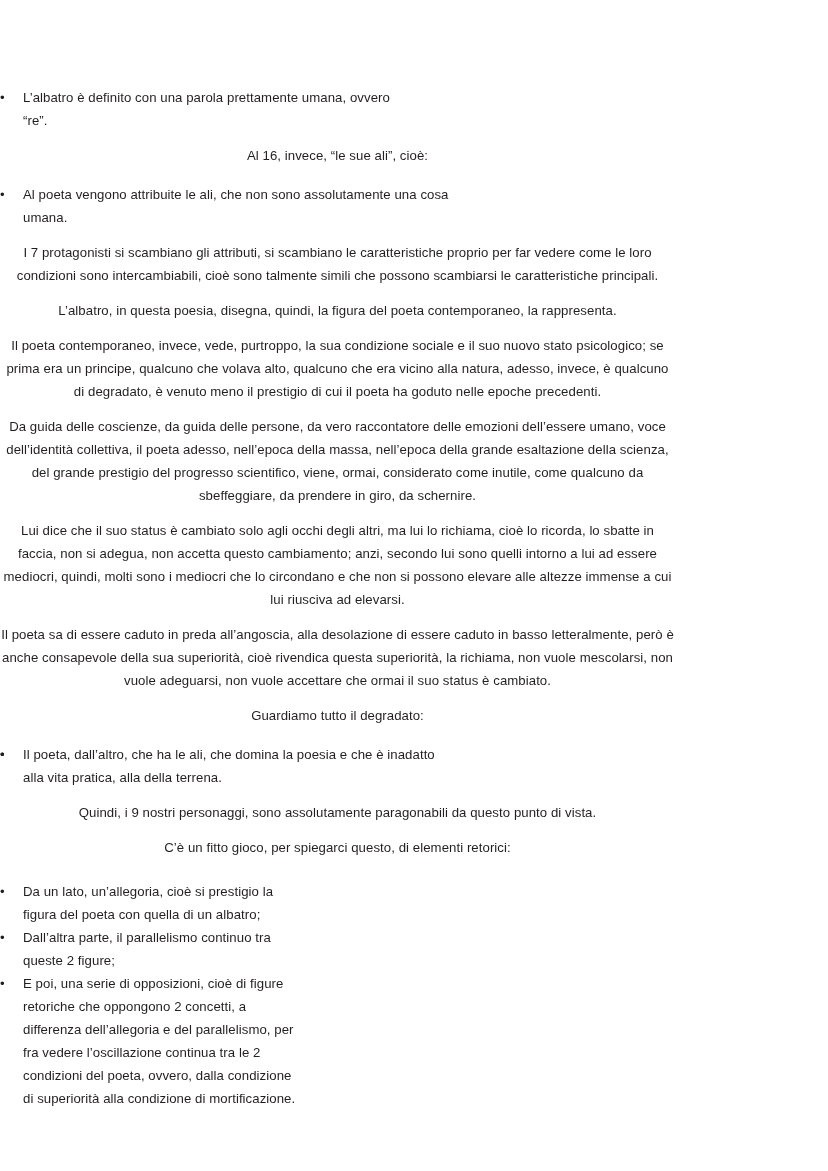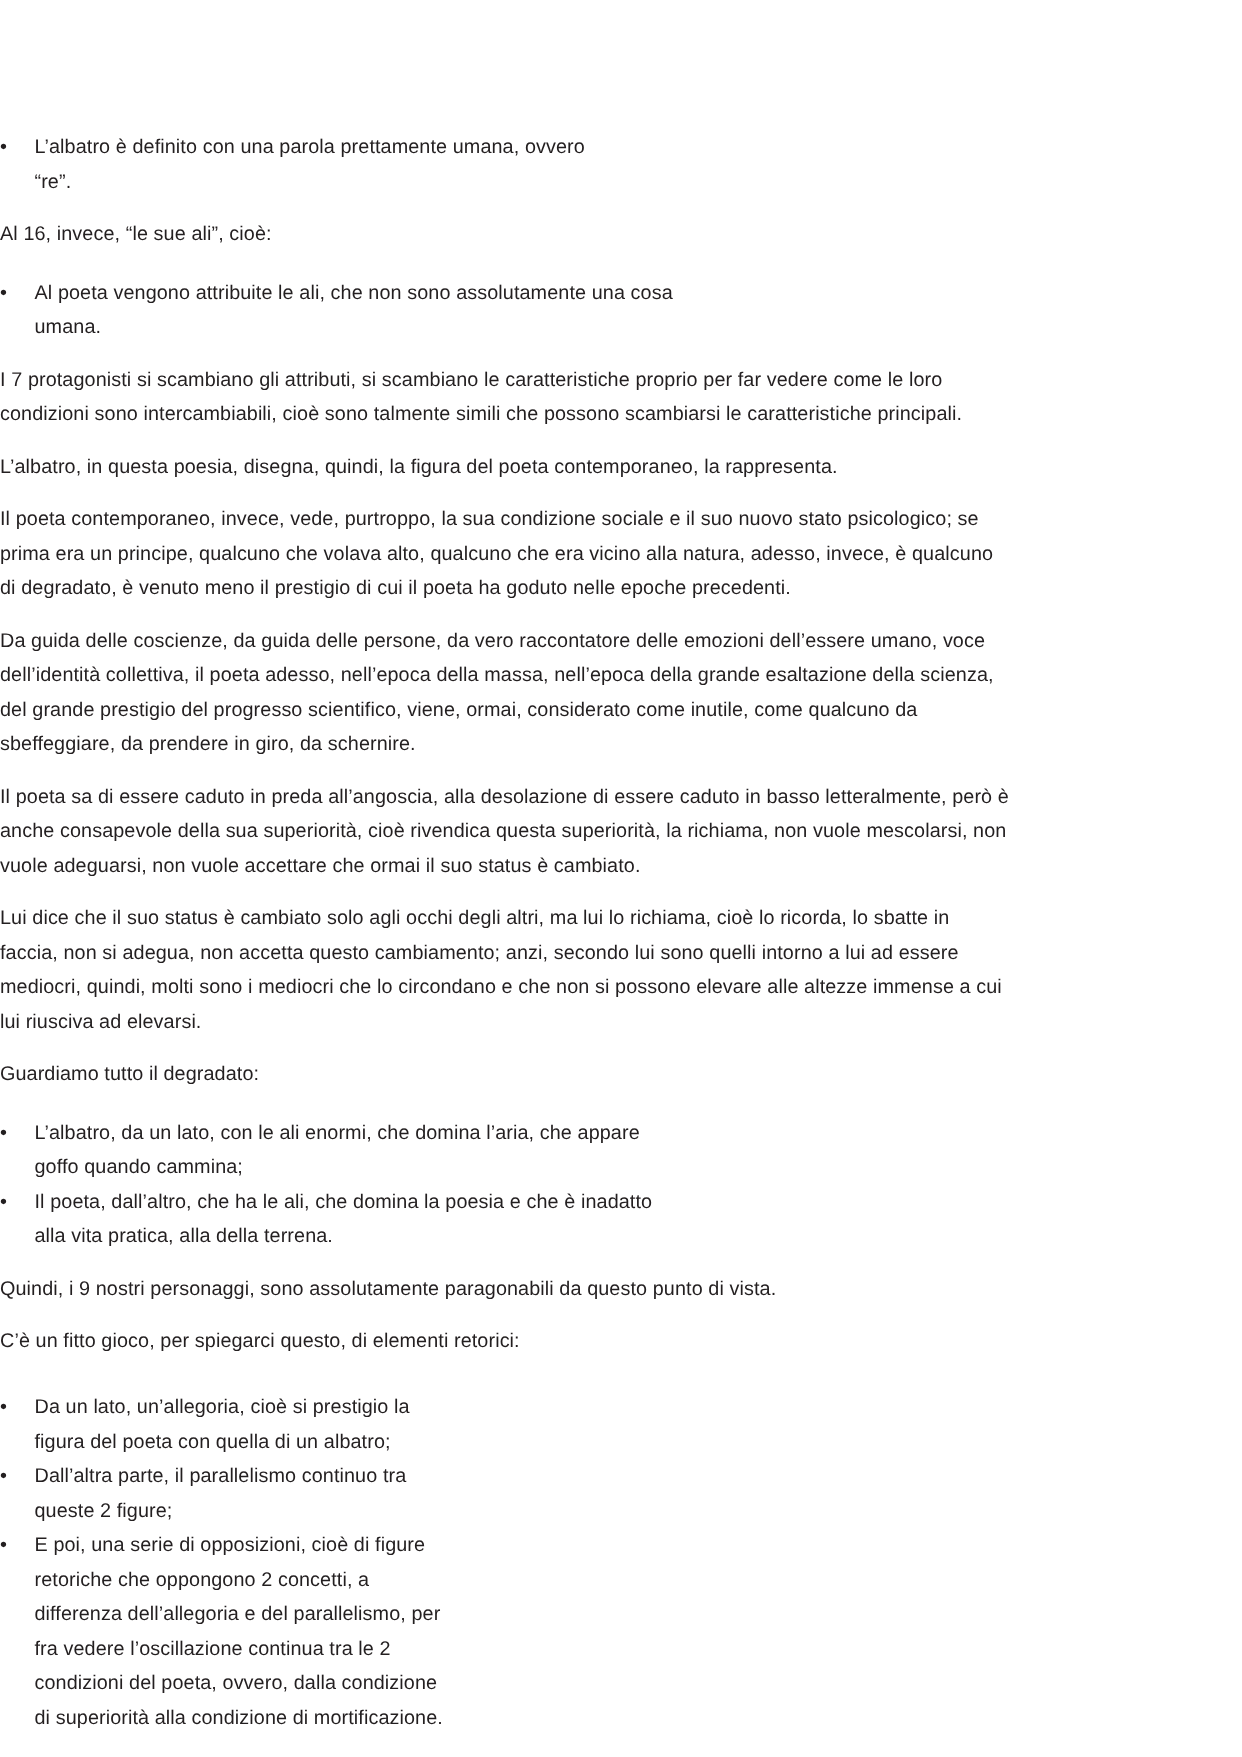--- a/index.html
+++ b/index.html
@@ -32,20 +32,21 @@
     width: 828px;
   }
 
   p.para {
     margin: 0 0 12px 0;
     padding: 0;
     font-size: 13.2px;
     line-height: 23px;
     color: #231f20;
     letter-spacing: 0.005em;
+    text-align: center;
   }
 
   
   .col-body {
     margin-left: 77px;
     width: 675px;
   }
 
   
 
@@ -126,32 +127,31 @@
     <div class="gap-after-list"></div>
 
     <p class="para col-body">I 7 protagonisti si scambiano gli attributi, si scambiano le caratteristiche proprio per far vedere come le loro condizioni sono intercambiabili, cioè sono talmente simili che possono scambiarsi le caratteristiche principali.</p>
 
     <p class="para col-body">L’albatro, in questa poesia, disegna, quindi, la figura del poeta contemporaneo, la rappresenta.</p>
 
     <p class="para col-body">Il poeta contemporaneo, invece, vede, purtroppo, la sua condizione sociale e il suo nuovo stato psicologico; se prima era un principe, qualcuno che volava alto, qualcuno che era vicino alla natura, adesso, invece, è qualcuno di degradato, è venuto meno il prestigio di cui il poeta ha goduto nelle epoche precedenti.</p>
 
     <p class="para col-body">Da guida delle coscienze, da guida delle persone, da vero raccontatore delle emozioni dell’essere umano, voce dell’identità collettiva, il poeta adesso, nell’epoca della massa, nell’epoca della grande esaltazione della scienza, del grande prestigio del progresso scientifico, viene, ormai, considerato come inutile, come qualcuno da sbeffeggiare, da prendere in giro, da schernire.</p>
 
+    <p class="para col-body">Lui dice che il suo status è cambiato solo agli occhi degli altri, ma lui lo richiama, cioè lo ricorda, lo sbatte in faccia, non si adegua, non accetta questo cambiamento; anzi, secondo lui sono quelli intorno a lui ad essere mediocri, quindi, molti sono i mediocri che lo circondano e che non si possono elevare alle altezze immense a cui lui riusciva ad elevarsi.</p>
+
     <p class="para col-body">Il poeta sa di essere caduto in preda all’angoscia, alla desolazione di essere caduto in basso letteralmente, però è anche consapevole della sua superiorità, cioè rivendica questa superiorità, la richiama, non vuole mescolarsi, non vuole adeguarsi, non vuole accettare che ormai il suo status è cambiato.</p>
-
-    <p class="para col-body">Lui dice che il suo status è cambiato solo agli occhi degli altri, ma lui lo richiama, cioè lo ricorda, lo sbatte in faccia, non si adegua, non accetta questo cambiamento; anzi, secondo lui sono quelli intorno a lui ad essere mediocri, quindi, molti sono i mediocri che lo circondano e che non si possono elevare alle altezze immense a cui lui riusciva ad elevarsi.</p>
 
     <p class="para col-body">Guardiamo tutto il degradato:</p>
 
     <div class="gap-tiny"></div>
 
     <ul class="blist indent-b">
       <li>
         <span class="bullet">•</span>
-        <span>L’albatro, da un lato, con le ali enormi, che domina l’aria, che appare goffo quando cammina;</span>
       </li>
       <li>
         <span class="bullet">•</span>
         <span>Il poeta, dall’altro, che ha le ali, che domina la poesia e che è inadatto alla vita pratica, alla della terrena.</span>
       </li>
     </ul>
 
     <div class="gap-after-list"></div>
 
     <p class="para col-body">Quindi, i 9 nostri personaggi, sono assolutamente paragonabili da questo punto di vista.</p>

